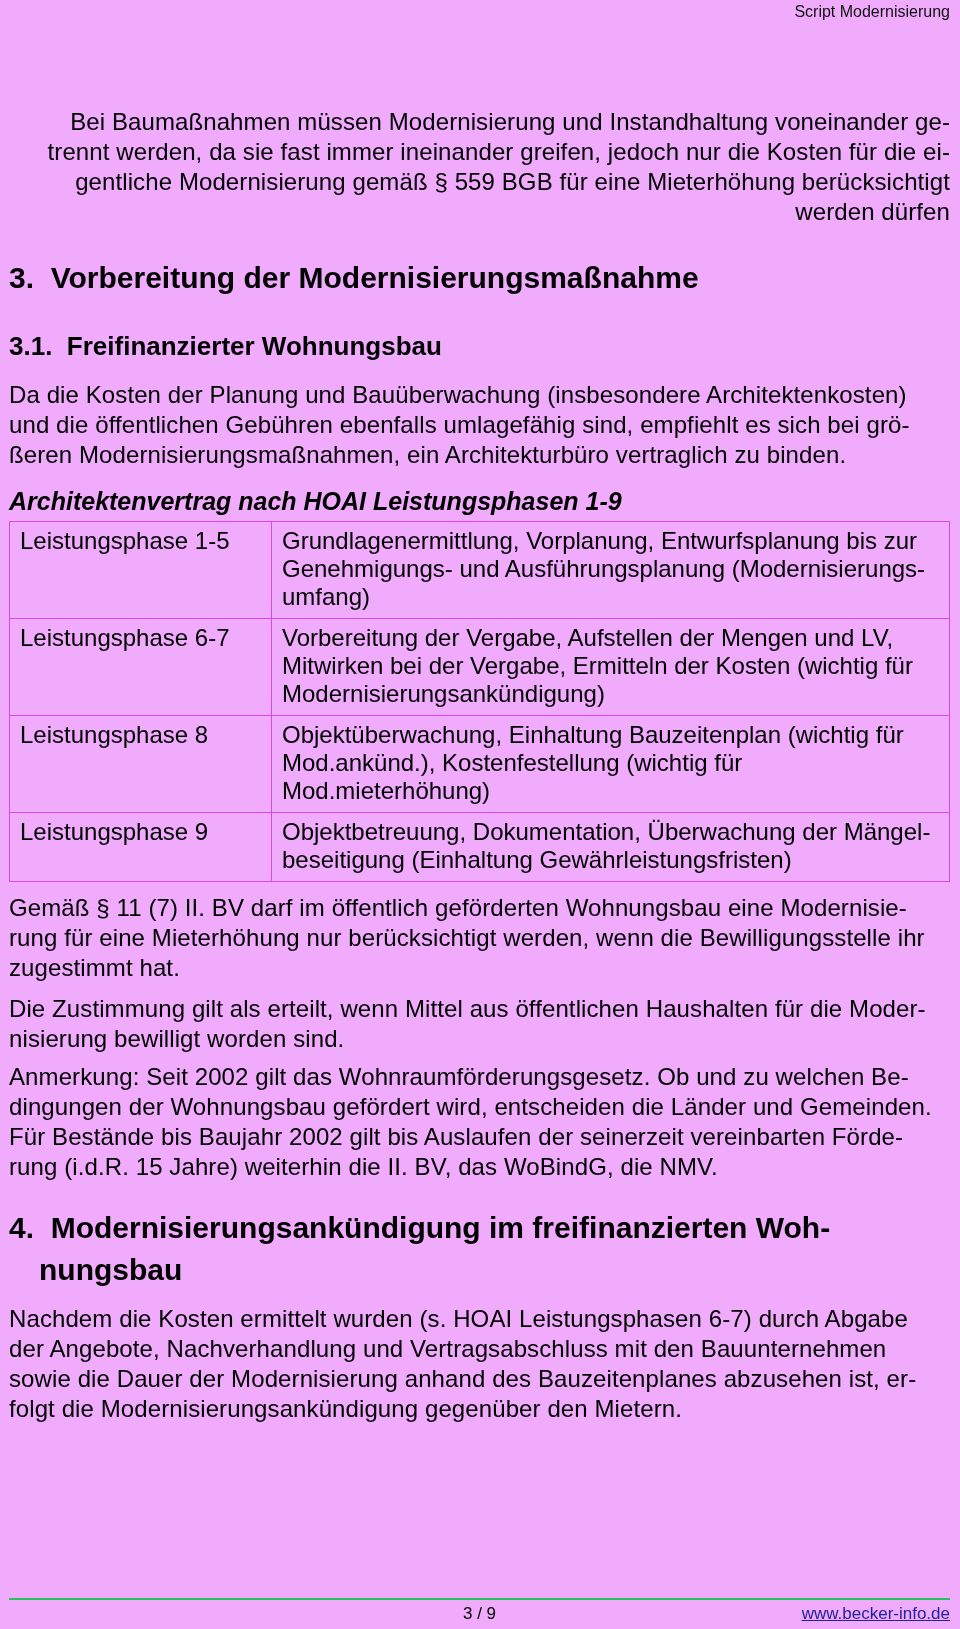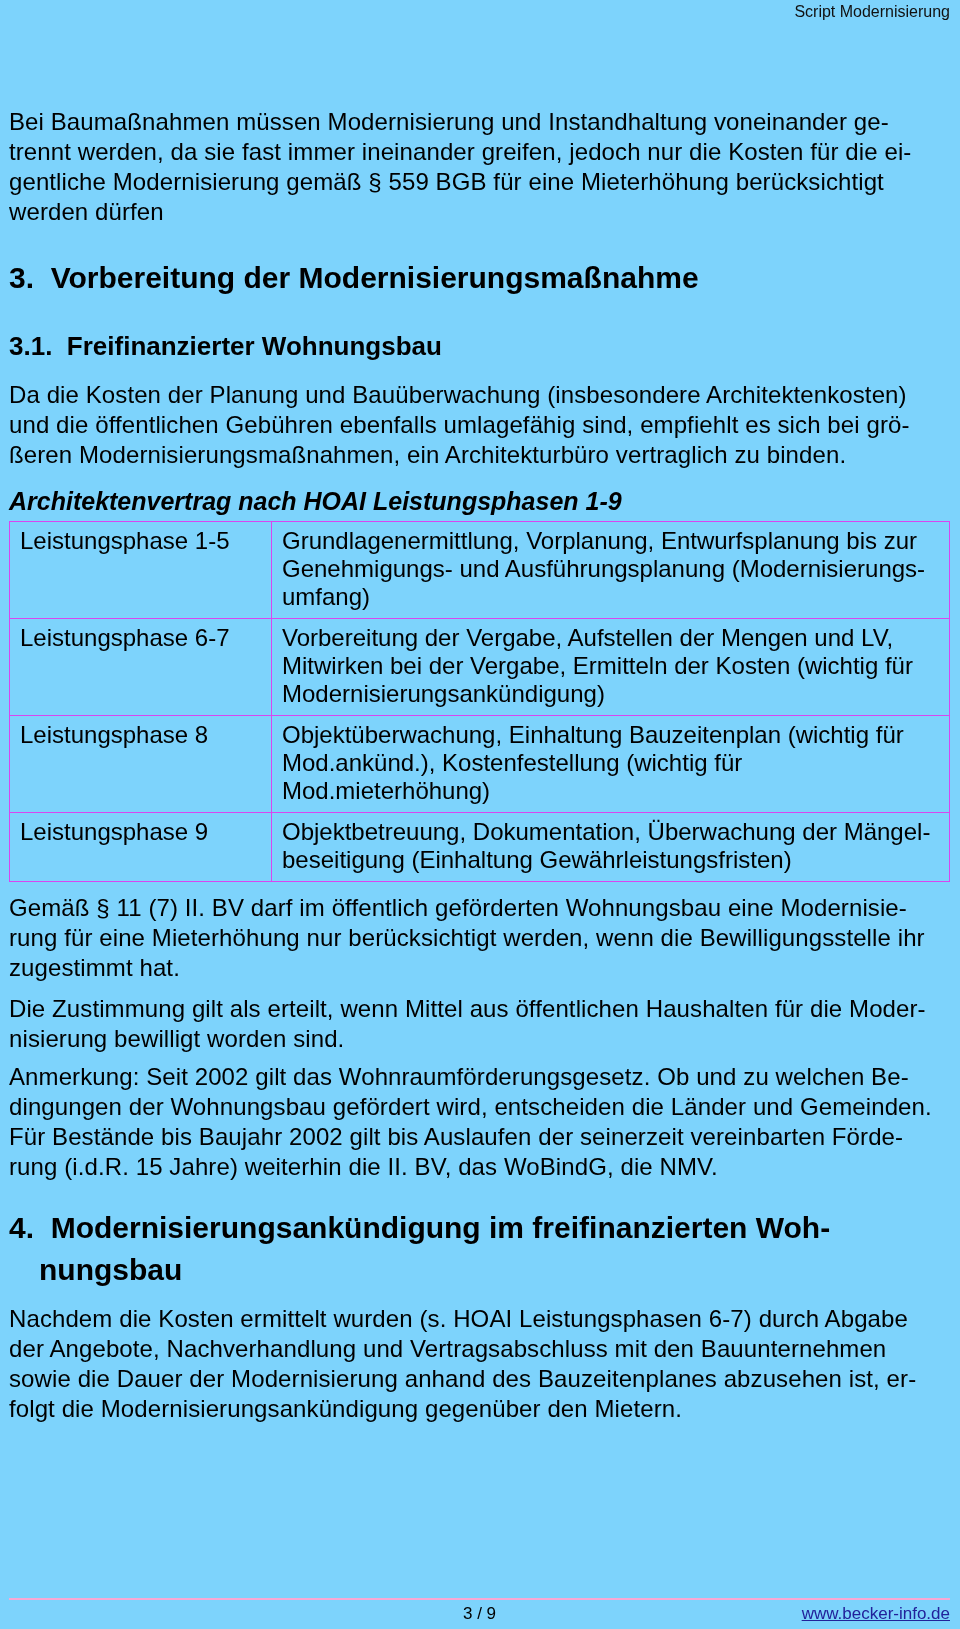--- a/index.html
+++ b/index.html
@@ -1,20 +1,20 @@
 <!DOCTYPE html>
 <html><head>
 <meta charset="utf-8">
 <style>
   html, body { margin: 0; padding: 0; background: #ffffff; }
   .page {
     position: relative;
     width: 960px;
     height: 1629px;
-    background: #7dd3fc;
+    background: #f0abfc;
     color: #000000;
     font-family: "Liberation Sans", "DejaVu Sans", sans-serif;
     overflow: hidden;
   }
   .running-header {
     position: absolute;
     top: 2px;
     right: 10px;
     font-size: 16px;
     line-height: 20px;
@@ -25,21 +25,21 @@
     left: 9px;
     right: 10px;
     top: 0;
   }
   .body-par {
     font-size: 24px;
     line-height: 30px;
     letter-spacing: 0.1px;
     margin: 0;
   }
-  .p-intro   { margin-top: 107px; }
+  .p-intro   { margin-top: 107px; text-align: right; }
   .h-sec {
     font-weight: bold;
     white-space: pre-wrap;
     margin: 0;
   }
   .h2-sec {
     font-size: 30px;
     line-height: 40px;
     padding-left: 30px;
     text-indent: -30px;
@@ -81,21 +81,21 @@
     margin-top: 25px;
     font-size: 30px;
     line-height: 42px;
   }
   .p-4       { margin-top: 13px; }
   .footer {
     position: absolute;
     left: 9px;
     right: 10px;
     top: 1598px;
-    border-top: 2px solid #f9a8d4;
+    border-top: 2px solid #22c55e;
     height: 29px;
   }
   .footer-row {
     position: relative;
     text-align: center;
     font-size: 17px;
     line-height: 22px;
     padding-top: 3px;
   }
   .page-number { color: #000000; }

